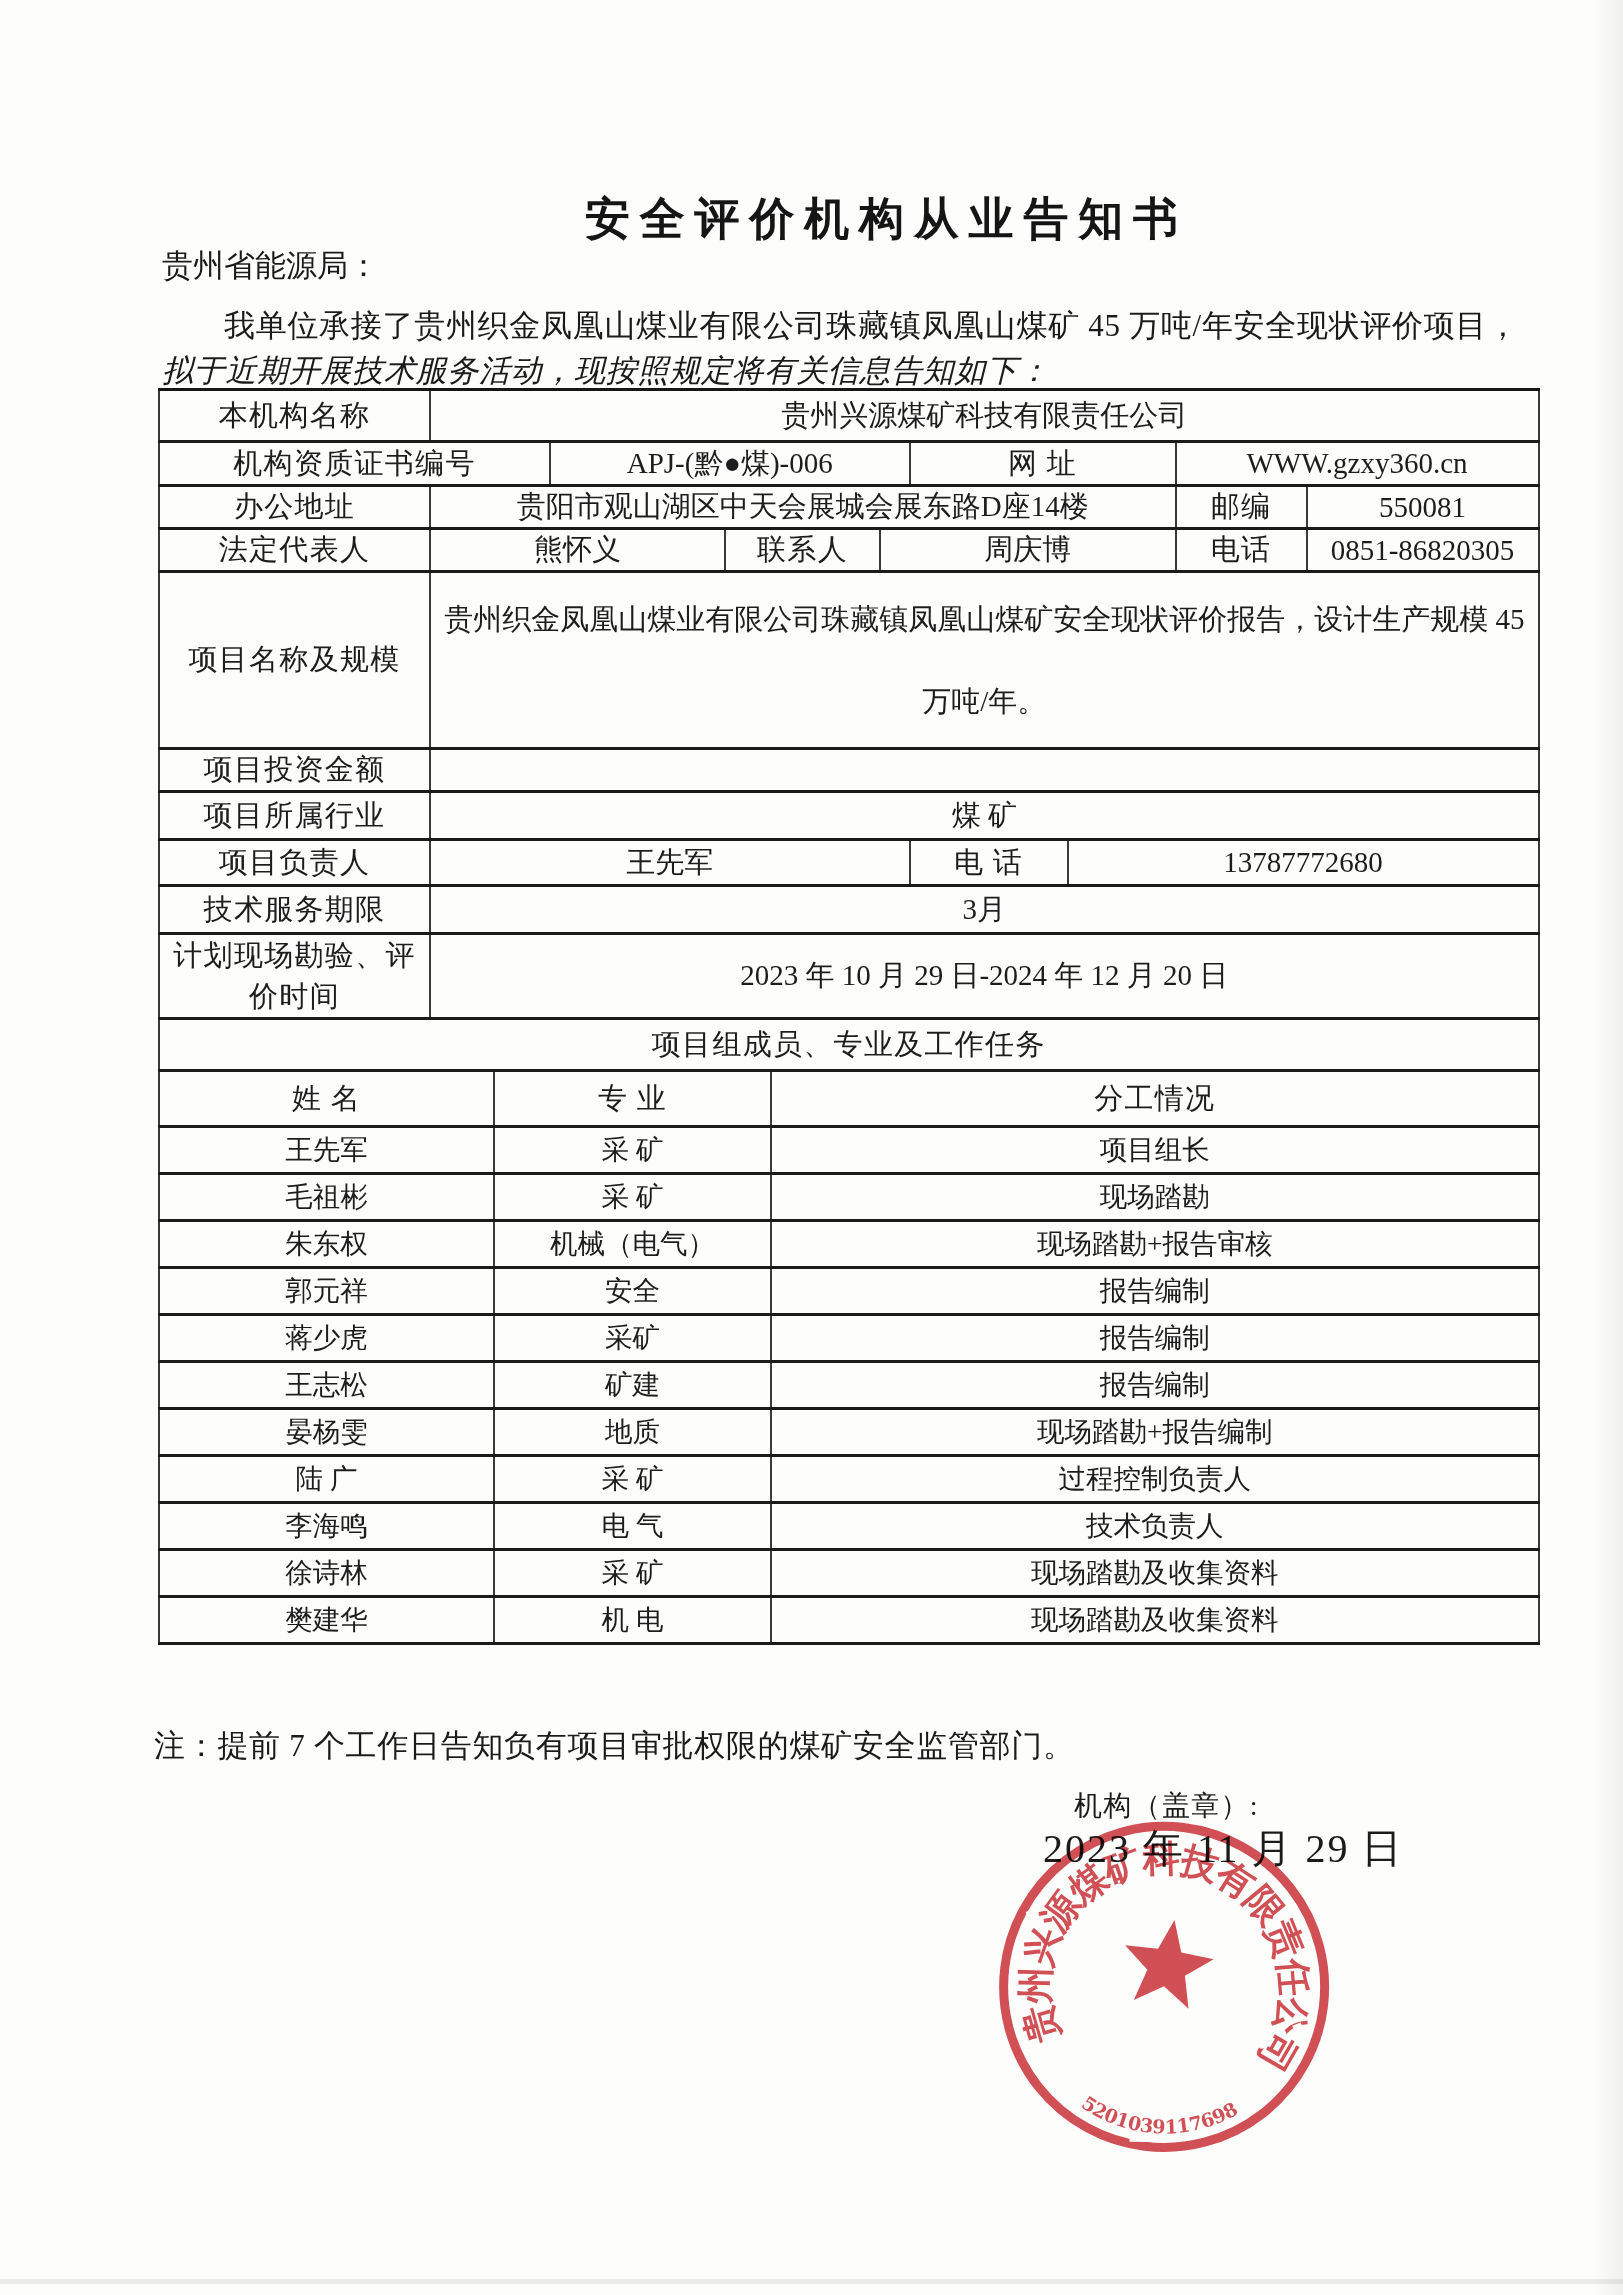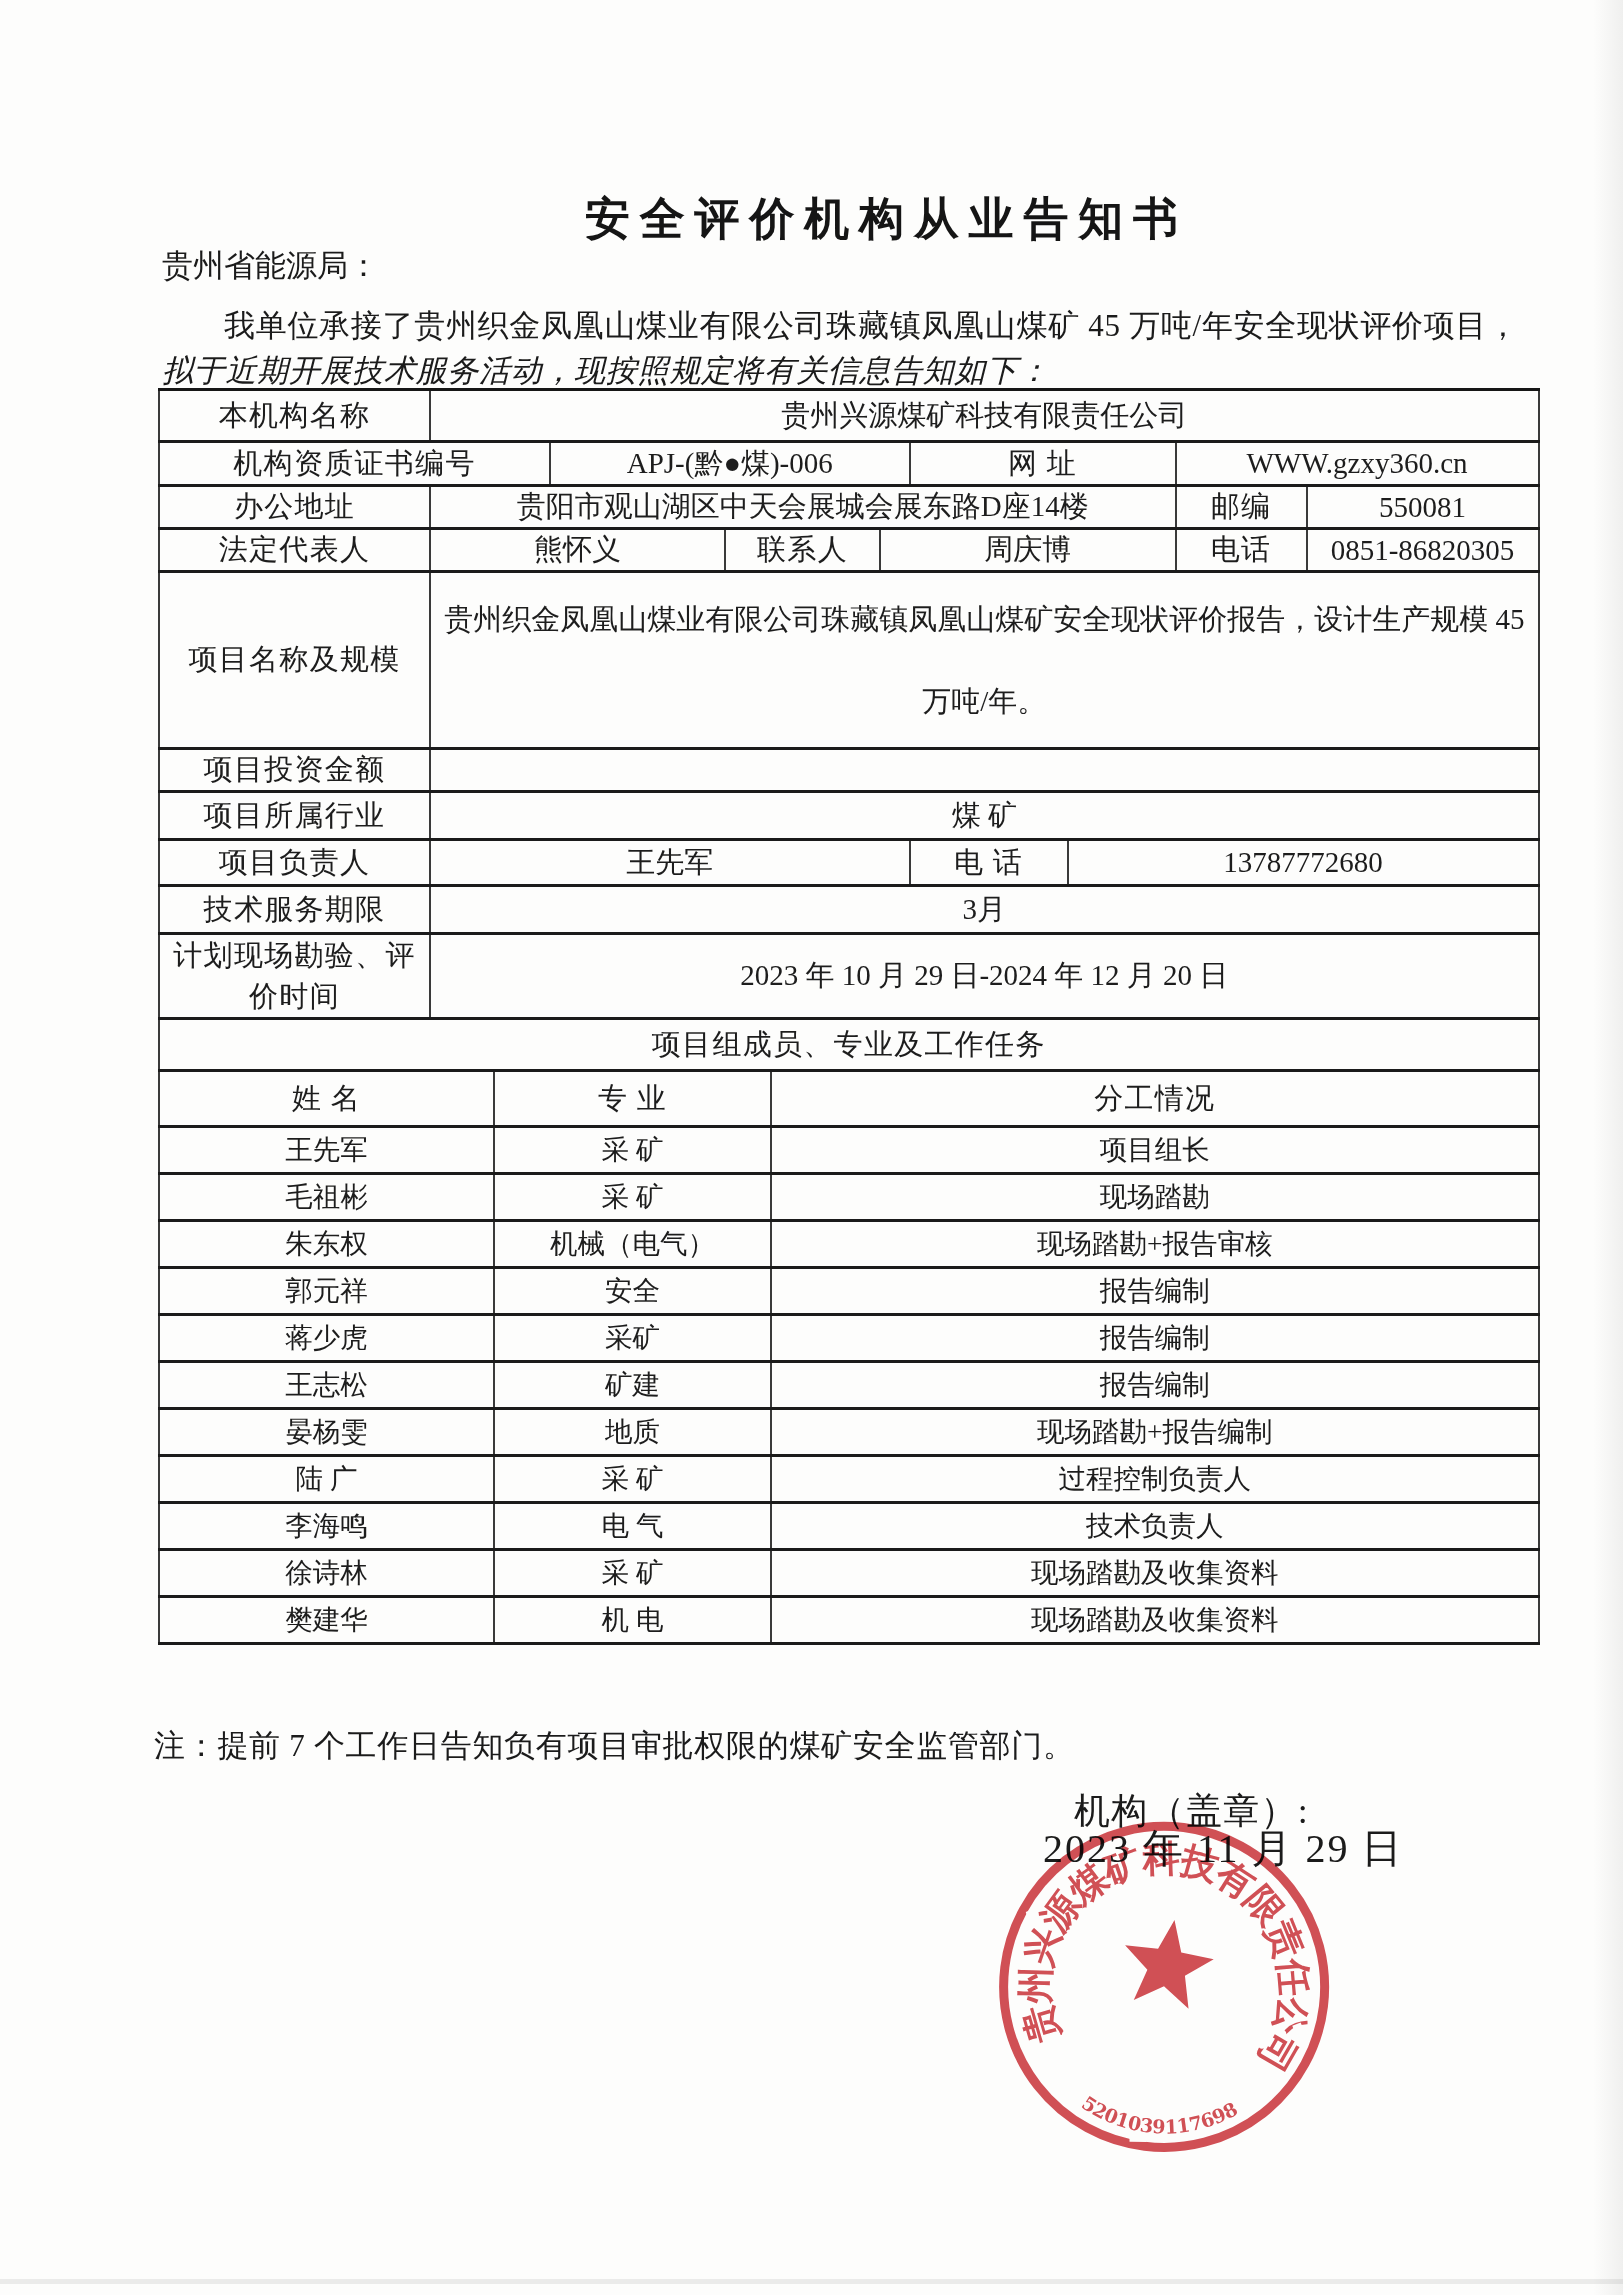--- a/index.html
+++ b/index.html
@@ -51,21 +51,21 @@
   table.info-table tr.top-row td{border-top:3.9px solid #161616;}
   td.val-left{text-align:left;padding-left:22px;}
   td.label-cell{letter-spacing:1.3px;}
   .two-line{line-height:82px;text-align:left;padding-left:23.6px;}
   td.wrap-label{line-height:41px;padding:0 15.7px;}
   .members-font{font-size:27.5px;}
   .note-line{
     position:absolute;left:154px;top:1725px;font-size:31px;white-space:nowrap;letter-spacing:0.7px;
   }
   .stamp-label{
-    position:absolute;left:1074px;top:1787px;font-size:36px;white-space:nowrap;letter-spacing:1.3px;
+    position:absolute;left:1074px;top:1787px;font-size:28px;white-space:nowrap;letter-spacing:1.3px;
   }
   .sign-date{
     position:absolute;left:1043px;top:1821px;font-size:40px;white-space:nowrap;letter-spacing:2px;
   }
   
   .seal{
     position:absolute;left:994px;top:1817px;width:342px;height:342px;
     mix-blend-mode:multiply;opacity:.93;pointer-events:none;
   }
   .seal-rotor{position:absolute;inset:0;transform:rotate(7deg);}

